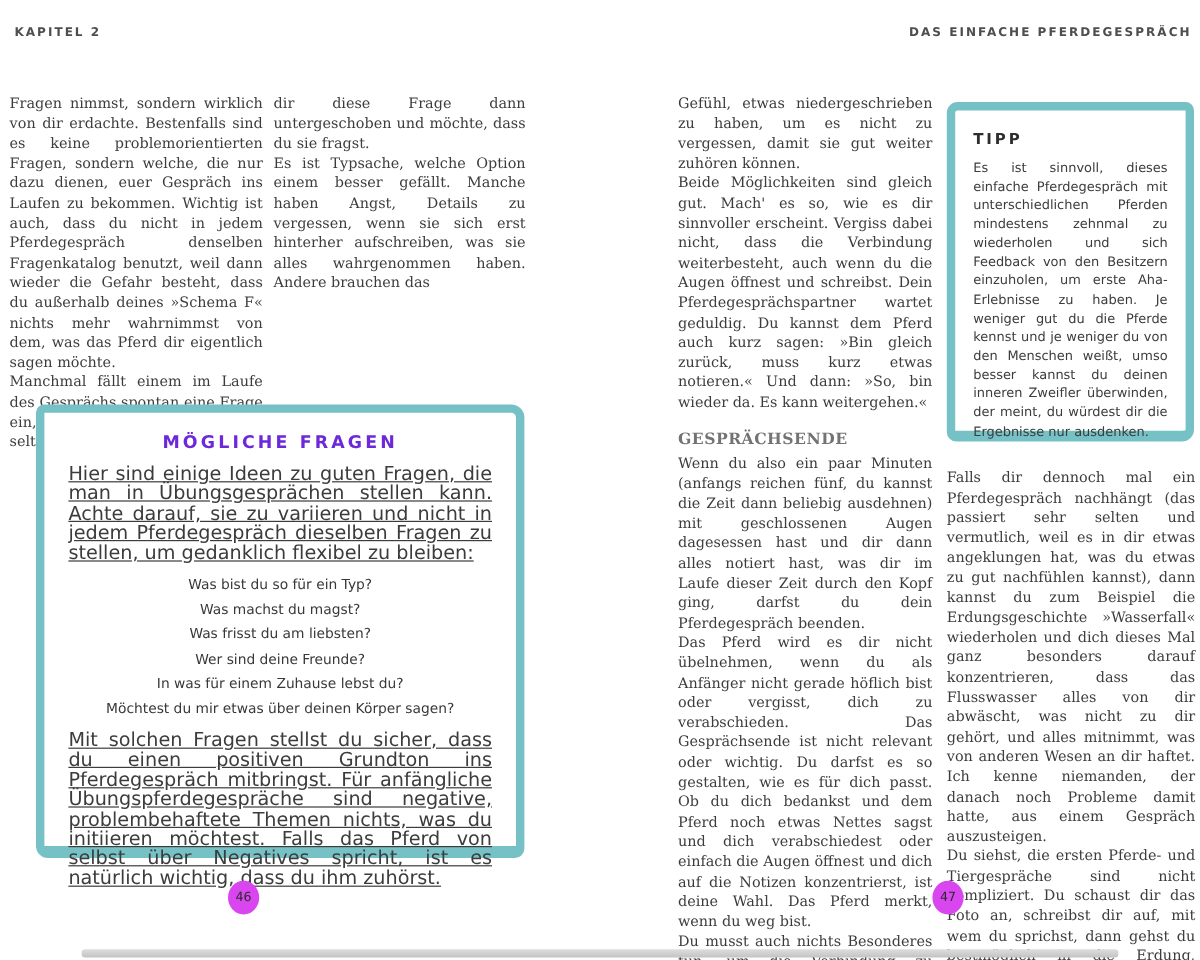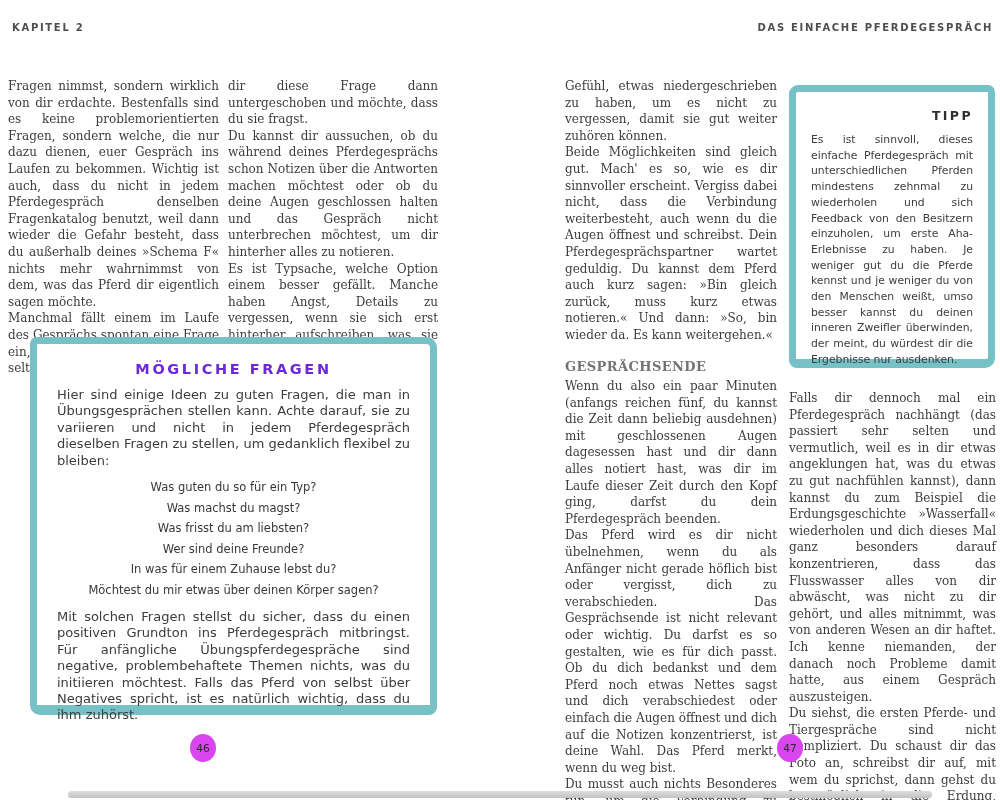--- a/index.html
+++ b/index.html
@@ -32,33 +32,33 @@
     position:absolute;left:30px;top:337px;width:407px;height:378px;box-sizing:border-box;
     border:7px solid #76c1c5;border-bottom-width:10px;border-radius:7px 11px 8px 10px;
     padding:13px 20px 10px 20px;background:#ffffff;
     font-family:"DejaVu Sans","Liberation Sans",sans-serif;
   }
   .box-title{
     text-align:center;font-weight:bold;font-size:14.5px;letter-spacing:2.6px;
     color:#6d28d9;margin:4px 0 10px 0;
   }
   .box-text{
-    font-size:13px;line-height:16.4px;text-align:justify;color:#3c3c3c;margin:0;hyphens:auto;
+    font-size:16px;line-height:16.4px;text-align:justify;color:#3c3c3c;margin:0;hyphens:auto;text-decoration:underline;
   }
   .questions{margin:8px 0 9px 0;text-align:center;}
   .q{font-size:11.5px;line-height:20.5px;color:#383838;}
 
   .tip-box{
     position:absolute;left:789px;top:85px;width:206px;height:283px;box-sizing:border-box;
     border:7px solid #76c1c5;border-radius:9px 7px 10px 8px;border-bottom-width:9px;
     padding:14px 15px 10px 15px;background:#ffffff;
     font-family:"DejaVu Sans","Liberation Sans",sans-serif;
   }
   .tip-title{
-    text-align:right;font-weight:bold;font-size:12.5px;letter-spacing:2.4px;
+    text-align:left;font-weight:bold;font-size:12.5px;letter-spacing:2.4px;
     color:#2e2e2e;margin:2px 0 9px 0;
   }
   .tip-text{font-size:10.8px;line-height:15.7px;text-align:justify;margin:0;hyphens:auto;color:#3c3c3c;}
 
   .page-circle{
     position:absolute;top:734px;width:26px;height:28px;border-radius:50%;
     background:#d946ef;display:flex;align-items:center;justify-content:center;
     font-family:"DejaVu Sans","Liberation Sans",sans-serif;
     font-size:10.5px;font-weight:normal;color:#2b2b2b;
   }
@@ -78,29 +78,28 @@
   <div class="running-head rh-left">KAPITEL 2</div>
   <div class="running-head rh-right">DAS EINFACHE PFERDEGESPRÄCH</div>
 
   <div class="col colL1">
     <p>Fragen nimmst, sondern wirklich von dir erdachte. Bestenfalls sind es keine problemorientierten Fragen, sondern welche, die nur dazu dienen, euer Gespräch ins Laufen zu bekommen. Wichtig ist auch, dass du nicht in jedem Pferdegespräch denselben Fragenkatalog benutzt, weil dann wieder die Gefahr besteht, dass du außerhalb deines »Schema F« nichts mehr wahrnimmst von dem, was das Pferd dir eigentlich sagen möchte.</p>
     <p>Manchmal fällt einem im Laufe des Gesprächs spontan eine Frage ein, die man stellen möchte. Nicht selten hat das Pferd</p>
   </div>
 
   <div class="col colL2">
     <p>dir diese Frage dann untergeschoben und möchte, dass du sie fragst.</p>
-    <p>Du kannst dir aussuchen, ob du während deines Pferdegesprächs schon Notizen über die Antworten machen möchtest oder ob du deine Augen geschlossen halten und das Gespräch nicht unterbrechen möchtest, um dir hinterher alles zu notieren.</p>
     <p>Es ist Typsache, welche Option einem besser gefällt. Manche haben Angst, Details zu vergessen, wenn sie sich erst hinterher aufschreiben, was sie alles wahrgenommen haben. Andere brauchen das</p>
   </div>
 
   <div class="question-box">
     <div class="box-title">MÖGLICHE FRAGEN</div>
     <p class="box-text">Hier sind einige Ideen zu guten Fragen, die man in Übungsgesprächen stellen kann. Achte darauf, sie zu variieren und nicht in jedem Pferdegespräch dieselben Fragen zu stellen, um gedanklich flexibel zu bleiben:</p>
     <div class="questions">
-      <div class="q">Was guten du so für ein Typ?</div>
+      <div class="q">Was bist du so für ein Typ?</div>
       <div class="q">Was machst du magst?</div>
       <div class="q">Was frisst du am liebsten?</div>
       <div class="q">Wer sind deine Freunde?</div>
       <div class="q">In was für einem Zuhause lebst du?</div>
       <div class="q">Möchtest du mir etwas über deinen Körper sagen?</div>
     </div>
     <p class="box-text">Mit solchen Fragen stellst du sicher, dass du einen positiven Grundton ins Pferdegespräch mitbringst. Für anfängliche Übungspferdegespräche sind negative, problembehaftete Themen nichts, was du initiieren möchtest. Falls das Pferd von selbst über Negatives spricht, ist es natürlich wichtig, dass du ihm zuhörst.</p>
   </div>
 
   <div class="col colR1">

